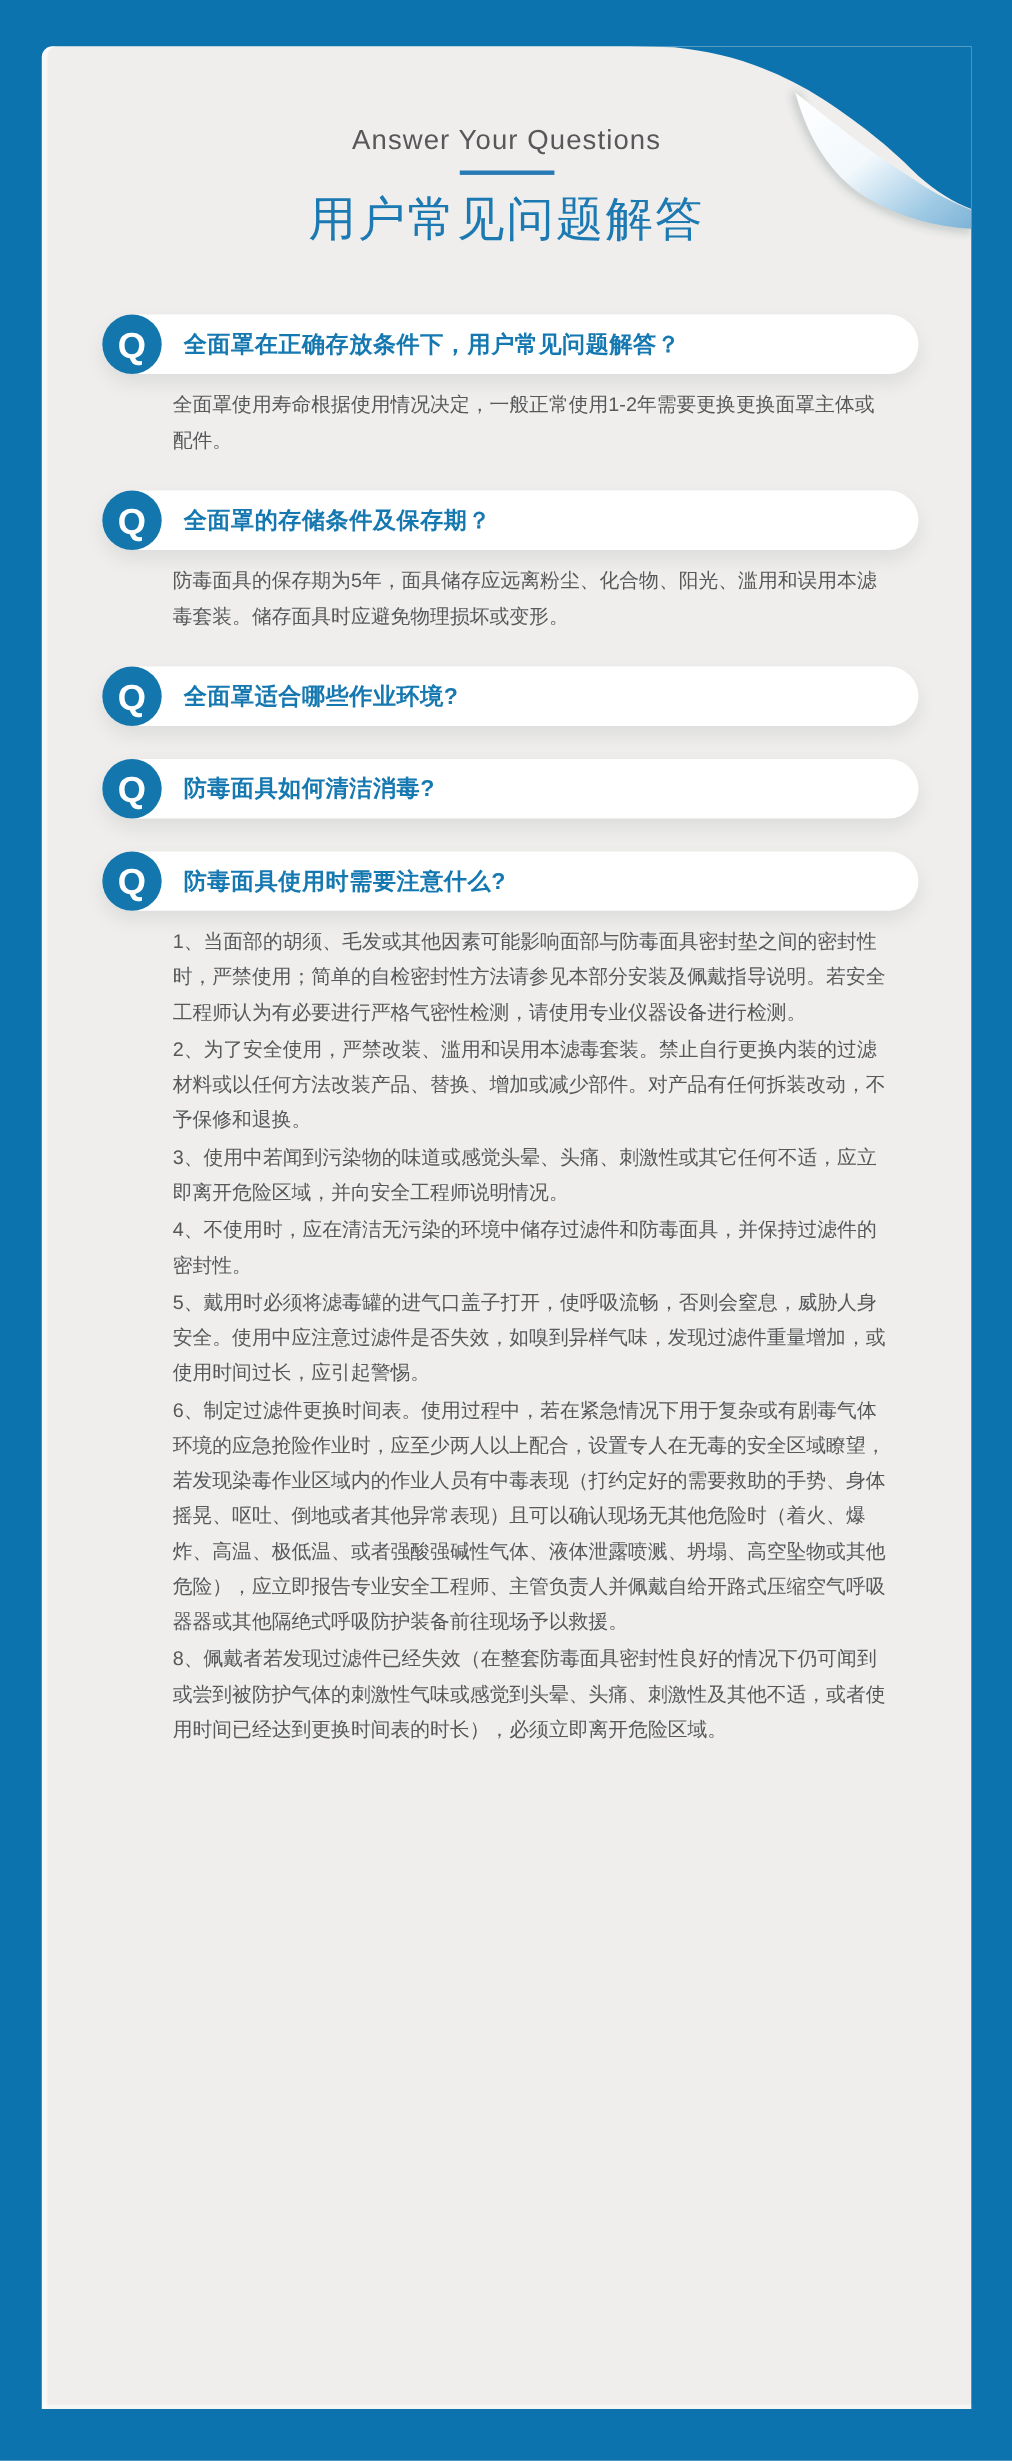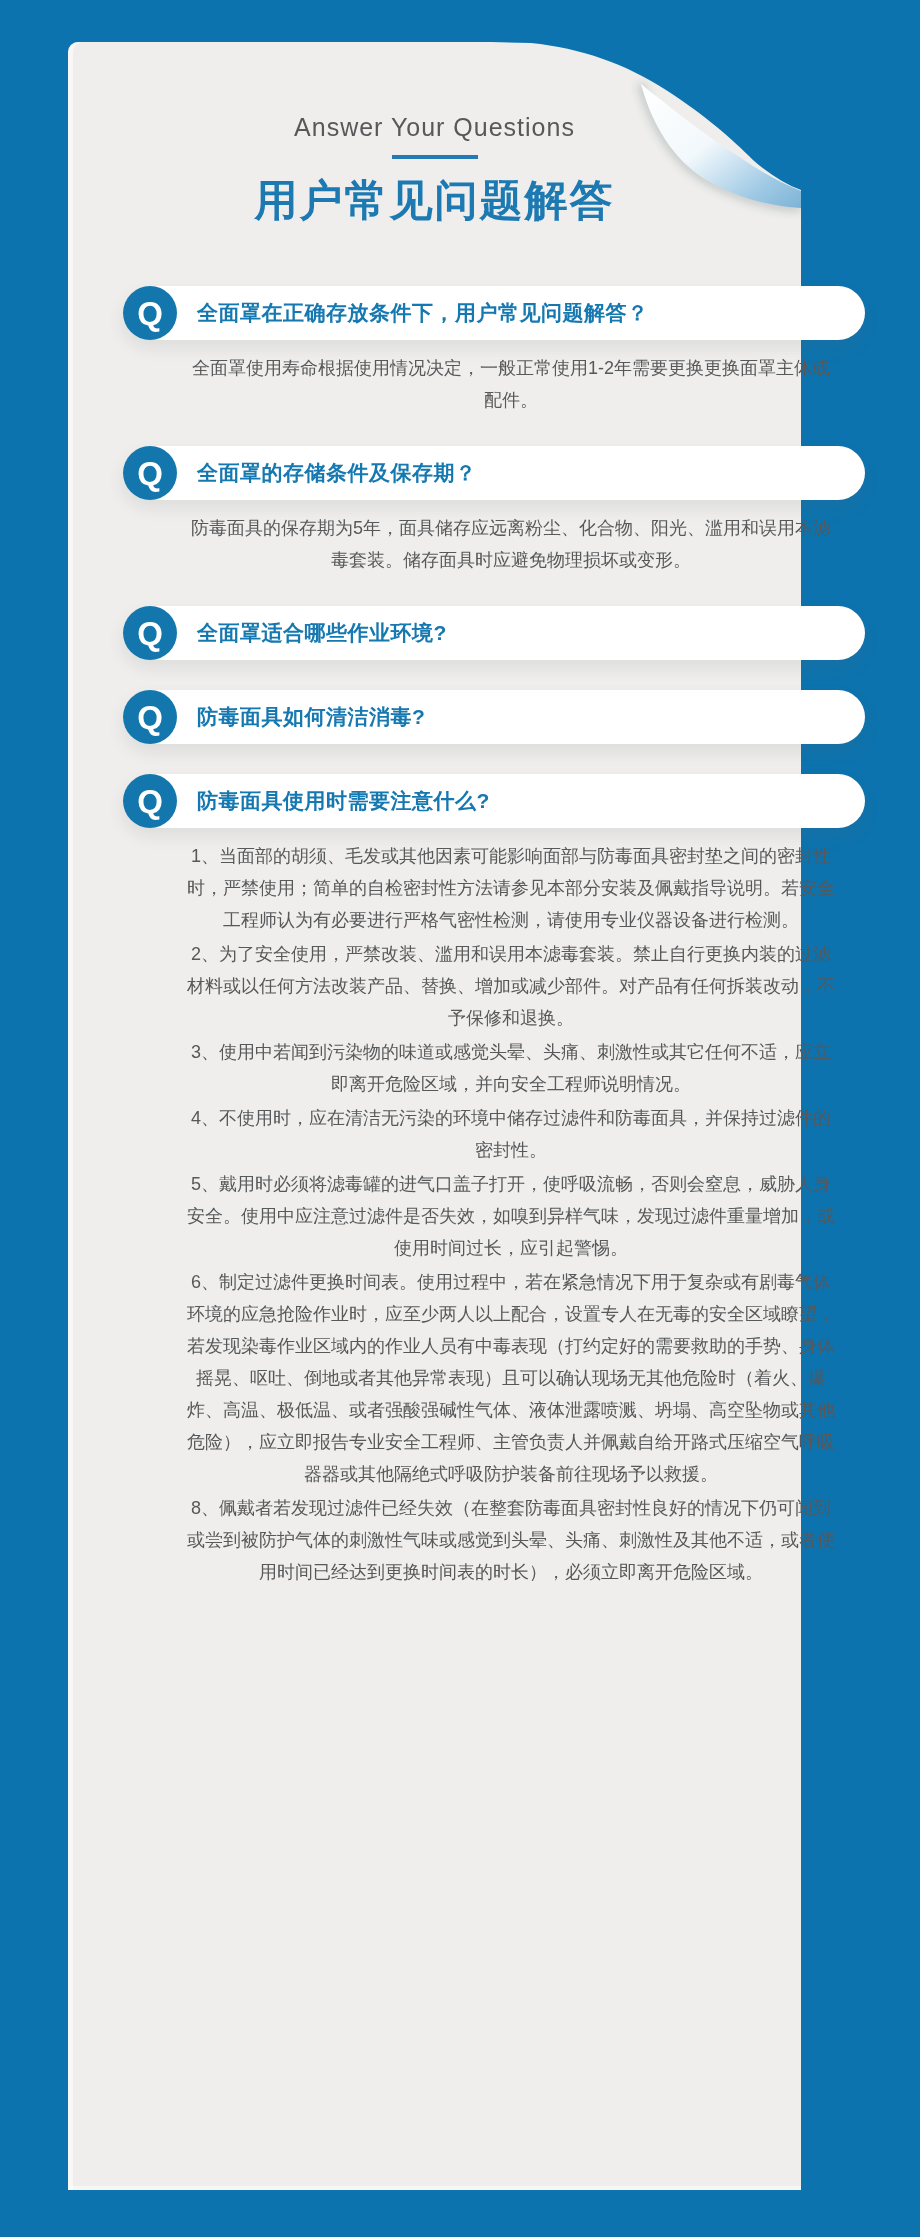--- a/index.html
+++ b/index.html
@@ -13,56 +13,55 @@
     --bar_white:#ffffff;
   }
   *{box-sizing:border-box;margin:0;padding:0;}
   html,body{width:920px;}
   body{
     width:920px;height:2237px;position:relative;overflow:hidden;
     background:var(--background);
     font-family:"Liberation Sans","DejaVu Sans",sans-serif;
   }
   .paper{
-    position:absolute;left:38px;top:42px;width:733px;height:2148px;
+    position:absolute;left:38px;top:42px;width:845px;height:2148px;
     background:var(--paper);
     border-top-left-radius:10px;
     box-shadow:inset 5px 0 0 rgba(255,255,255,.6), inset 0 -4px 0 rgba(255,255,255,.45);
-    margin-left:30px;
   }
   .curl{position:absolute;top:0;right:0;width:310px;height:250px;pointer-events:none;}
   .header{position:relative;text-align:center;padding-top:70px;}
   .subtitle{
     font-size:25px;line-height:30px;color:var(--subtitle_gray);
     letter-spacing:1px;
   }
   .divider{width:86px;height:4px;background:#2579b4;margin:13px auto 0;}
   .title{
-    margin-top:15px;font-size:43px;line-height:52px;font-weight:bold;
+    margin-top:15px;font-size:43px;line-height:52px;font-weight:normal;
     color:var(--title_blue);letter-spacing:2px;
   }
   .faq-list{margin-top:60px;}
   .qa-item{margin-bottom:30px;}
   .q-bar{
     margin-left:55px;width:742px;height:54px;border-radius:27px;
     background:var(--bar_white);display:flex;align-items:center;
     box-shadow:0 8px 16px rgba(90,100,105,.12);
   }
   .q-badge{
     width:54px;height:54px;border-radius:50%;background:var(--accent_blue);
     color:#fff;font-size:33px;font-weight:bold;line-height:1;
     display:flex;align-items:center;justify-content:center;flex-shrink:0;
   }
   .q-text{
     margin-left:20px;font-size:21px;font-weight:bold;color:var(--question_blue);
     letter-spacing:.5px;white-space:nowrap;
   }
   .answers{
     margin:12px 0 0 119px;width:648px;
-    font-size:18px;line-height:32px;color:var(--answer_gray);text-align:center;
+    font-size:18px;line-height:32px;color:var(--answer_gray);
   }
   .answer-paragraph{margin:0 0 2px;}
 </style>
 </head>
 <body>
 
 <div class="paper">
 
   <svg class="curl" viewBox="0 0 310 250" width="310" height="250" aria-hidden="true">
     <defs>

